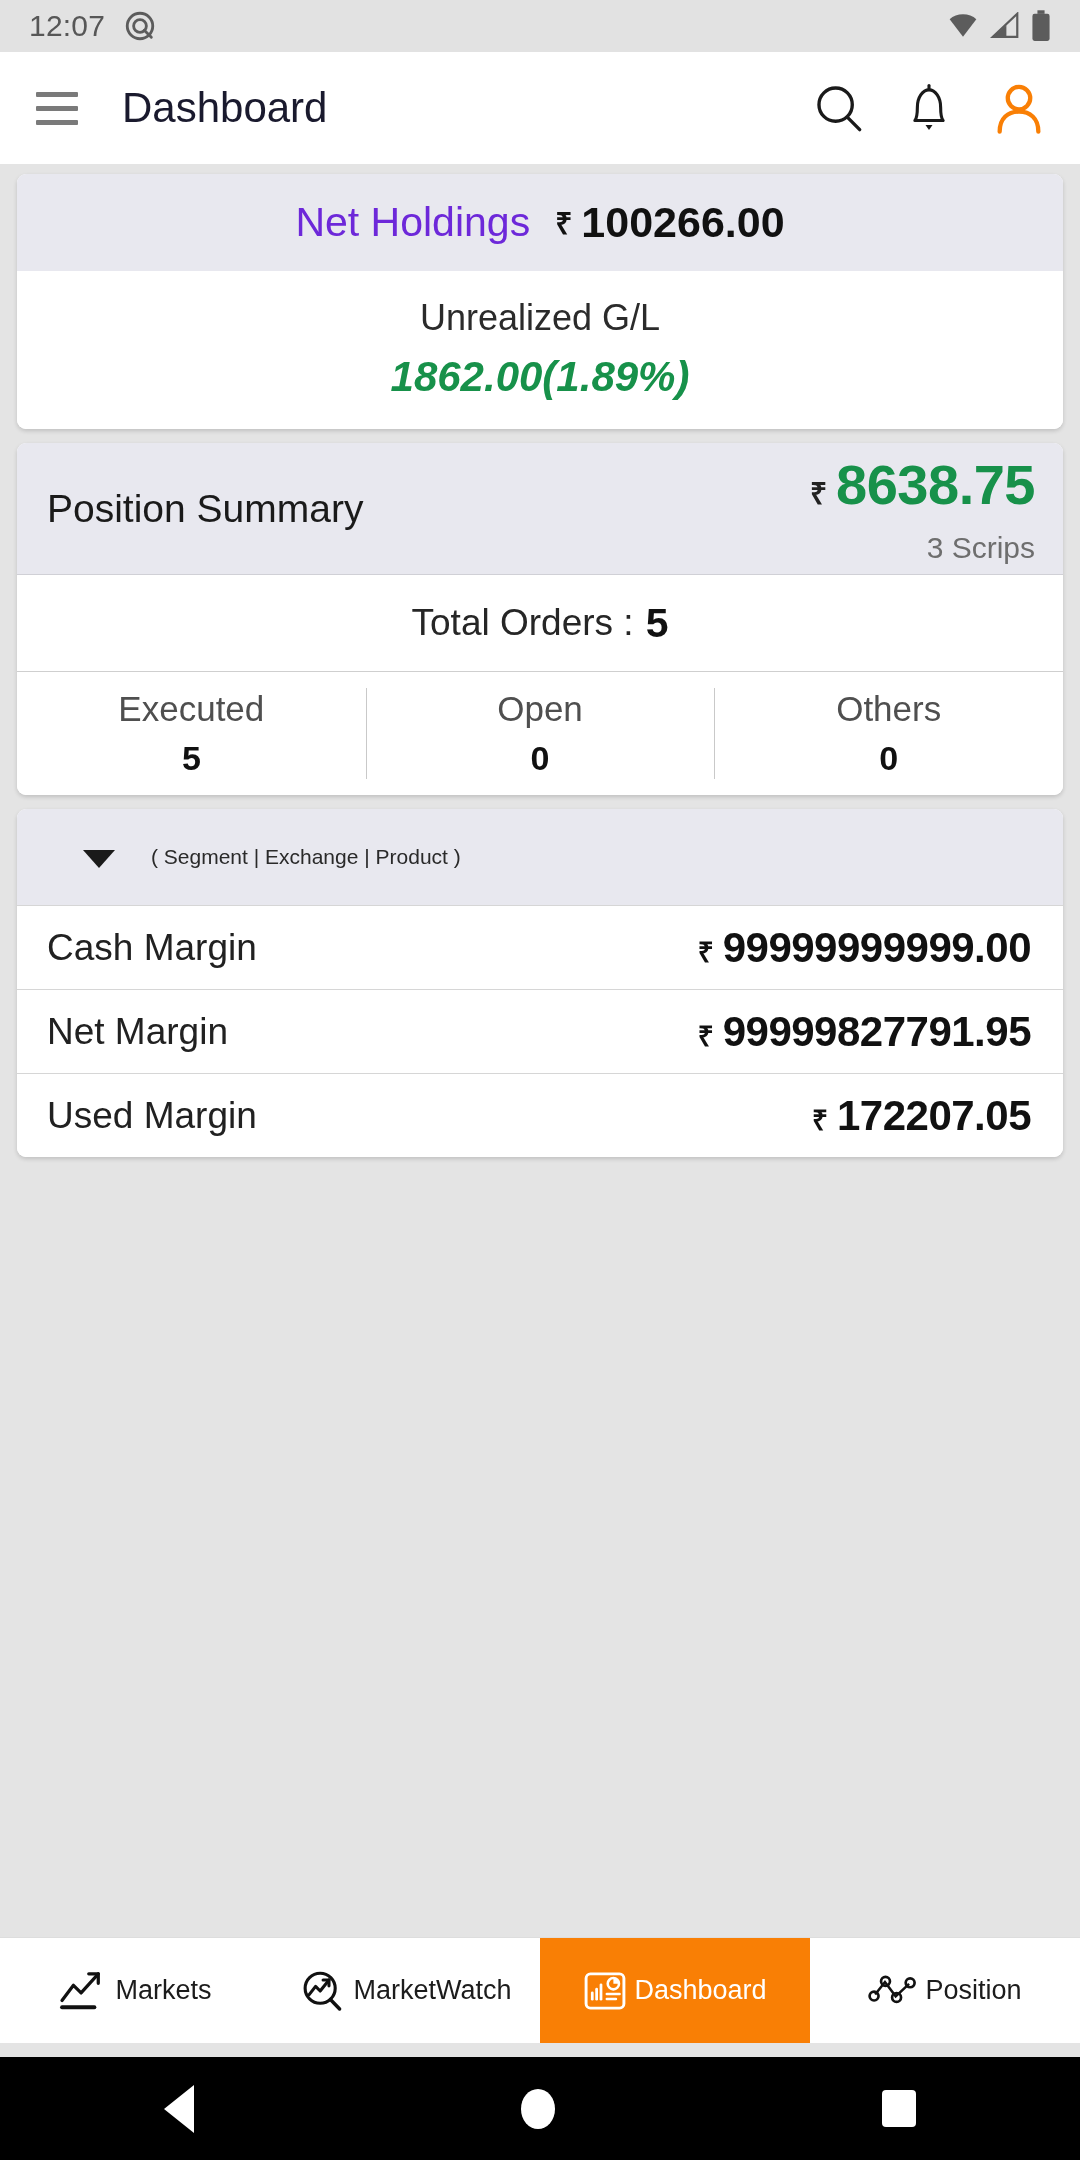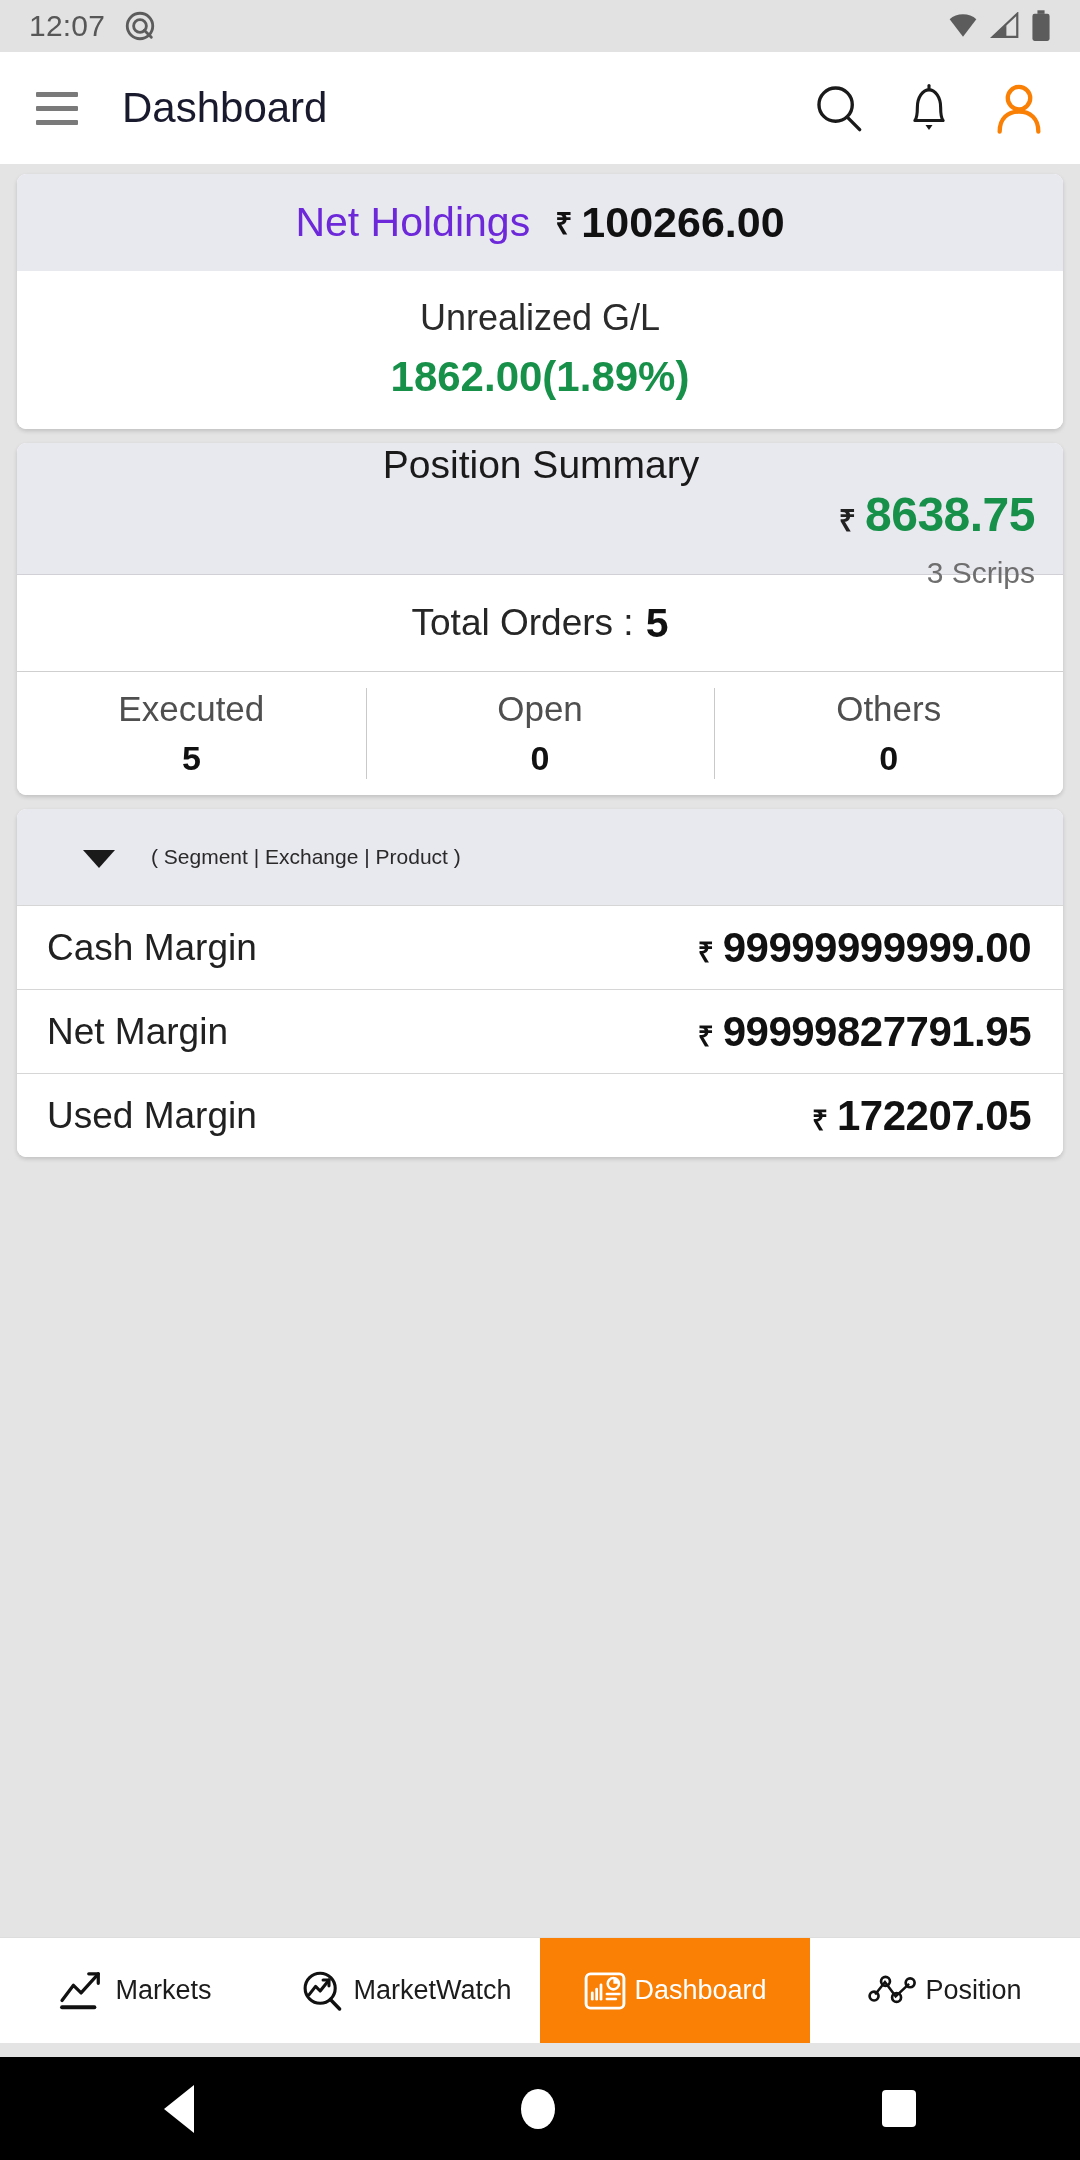--- a/index.html
+++ b/index.html
@@ -82,35 +82,34 @@
   .nh-label { font-size: 41px; color: #6d28d9; }
   .nh-rupee { font-size: 30px; color: #111; margin-left: 25px; margin-right: 9px; font-weight: 700; }
   .nh-value { font-size: 43px; color: #111; font-weight: 700; }
 
   .unrealized-block {
     padding: 26px 0 28px 0;
     text-align: center;
     background: #fff;
   }
   .u-label { font-size: 36px; color: #2b2b2b; }
-  .u-value { font-size: 42px; color: #17914a; font-weight: 700; margin-top: 14px; }
+  .u-value { font-size: 42px; color: #17914a; font-weight: 700; margin-top: 14px; font-style: italic; }
 
   
   .possum-row {
     height: 131px;
     display: flex;
     align-items: center;
     padding: 0 28px 0 30px;
-    flex-direction: column;
   }
   .ps-title { font-size: 39px; color: #1a1a1a; }
   .ps-right { margin-left: auto; text-align: right; }
   .ps-amount-line { display: flex; align-items: baseline; justify-content: flex-end; }
   .ps-rupee { font-size: 30px; color: #222; font-weight: 700; margin-right: 9px; }
-  .ps-amount { font-size: 48px; color: #17914a; font-weight: 700; letter-spacing: -0.5px; }
+  .ps-amount { font-size: 56px; color: #17914a; font-weight: 700; letter-spacing: -0.5px; }
   .ps-scrips { font-size: 30px; color: #6e6e6e; margin-top: 14px; }
 
   .total-orders {
     height: 97px;
     display: flex;
     align-items: center;
     justify-content: center;
     background: #fff;
     border-top: 1px solid #d0d0d6;
   }

